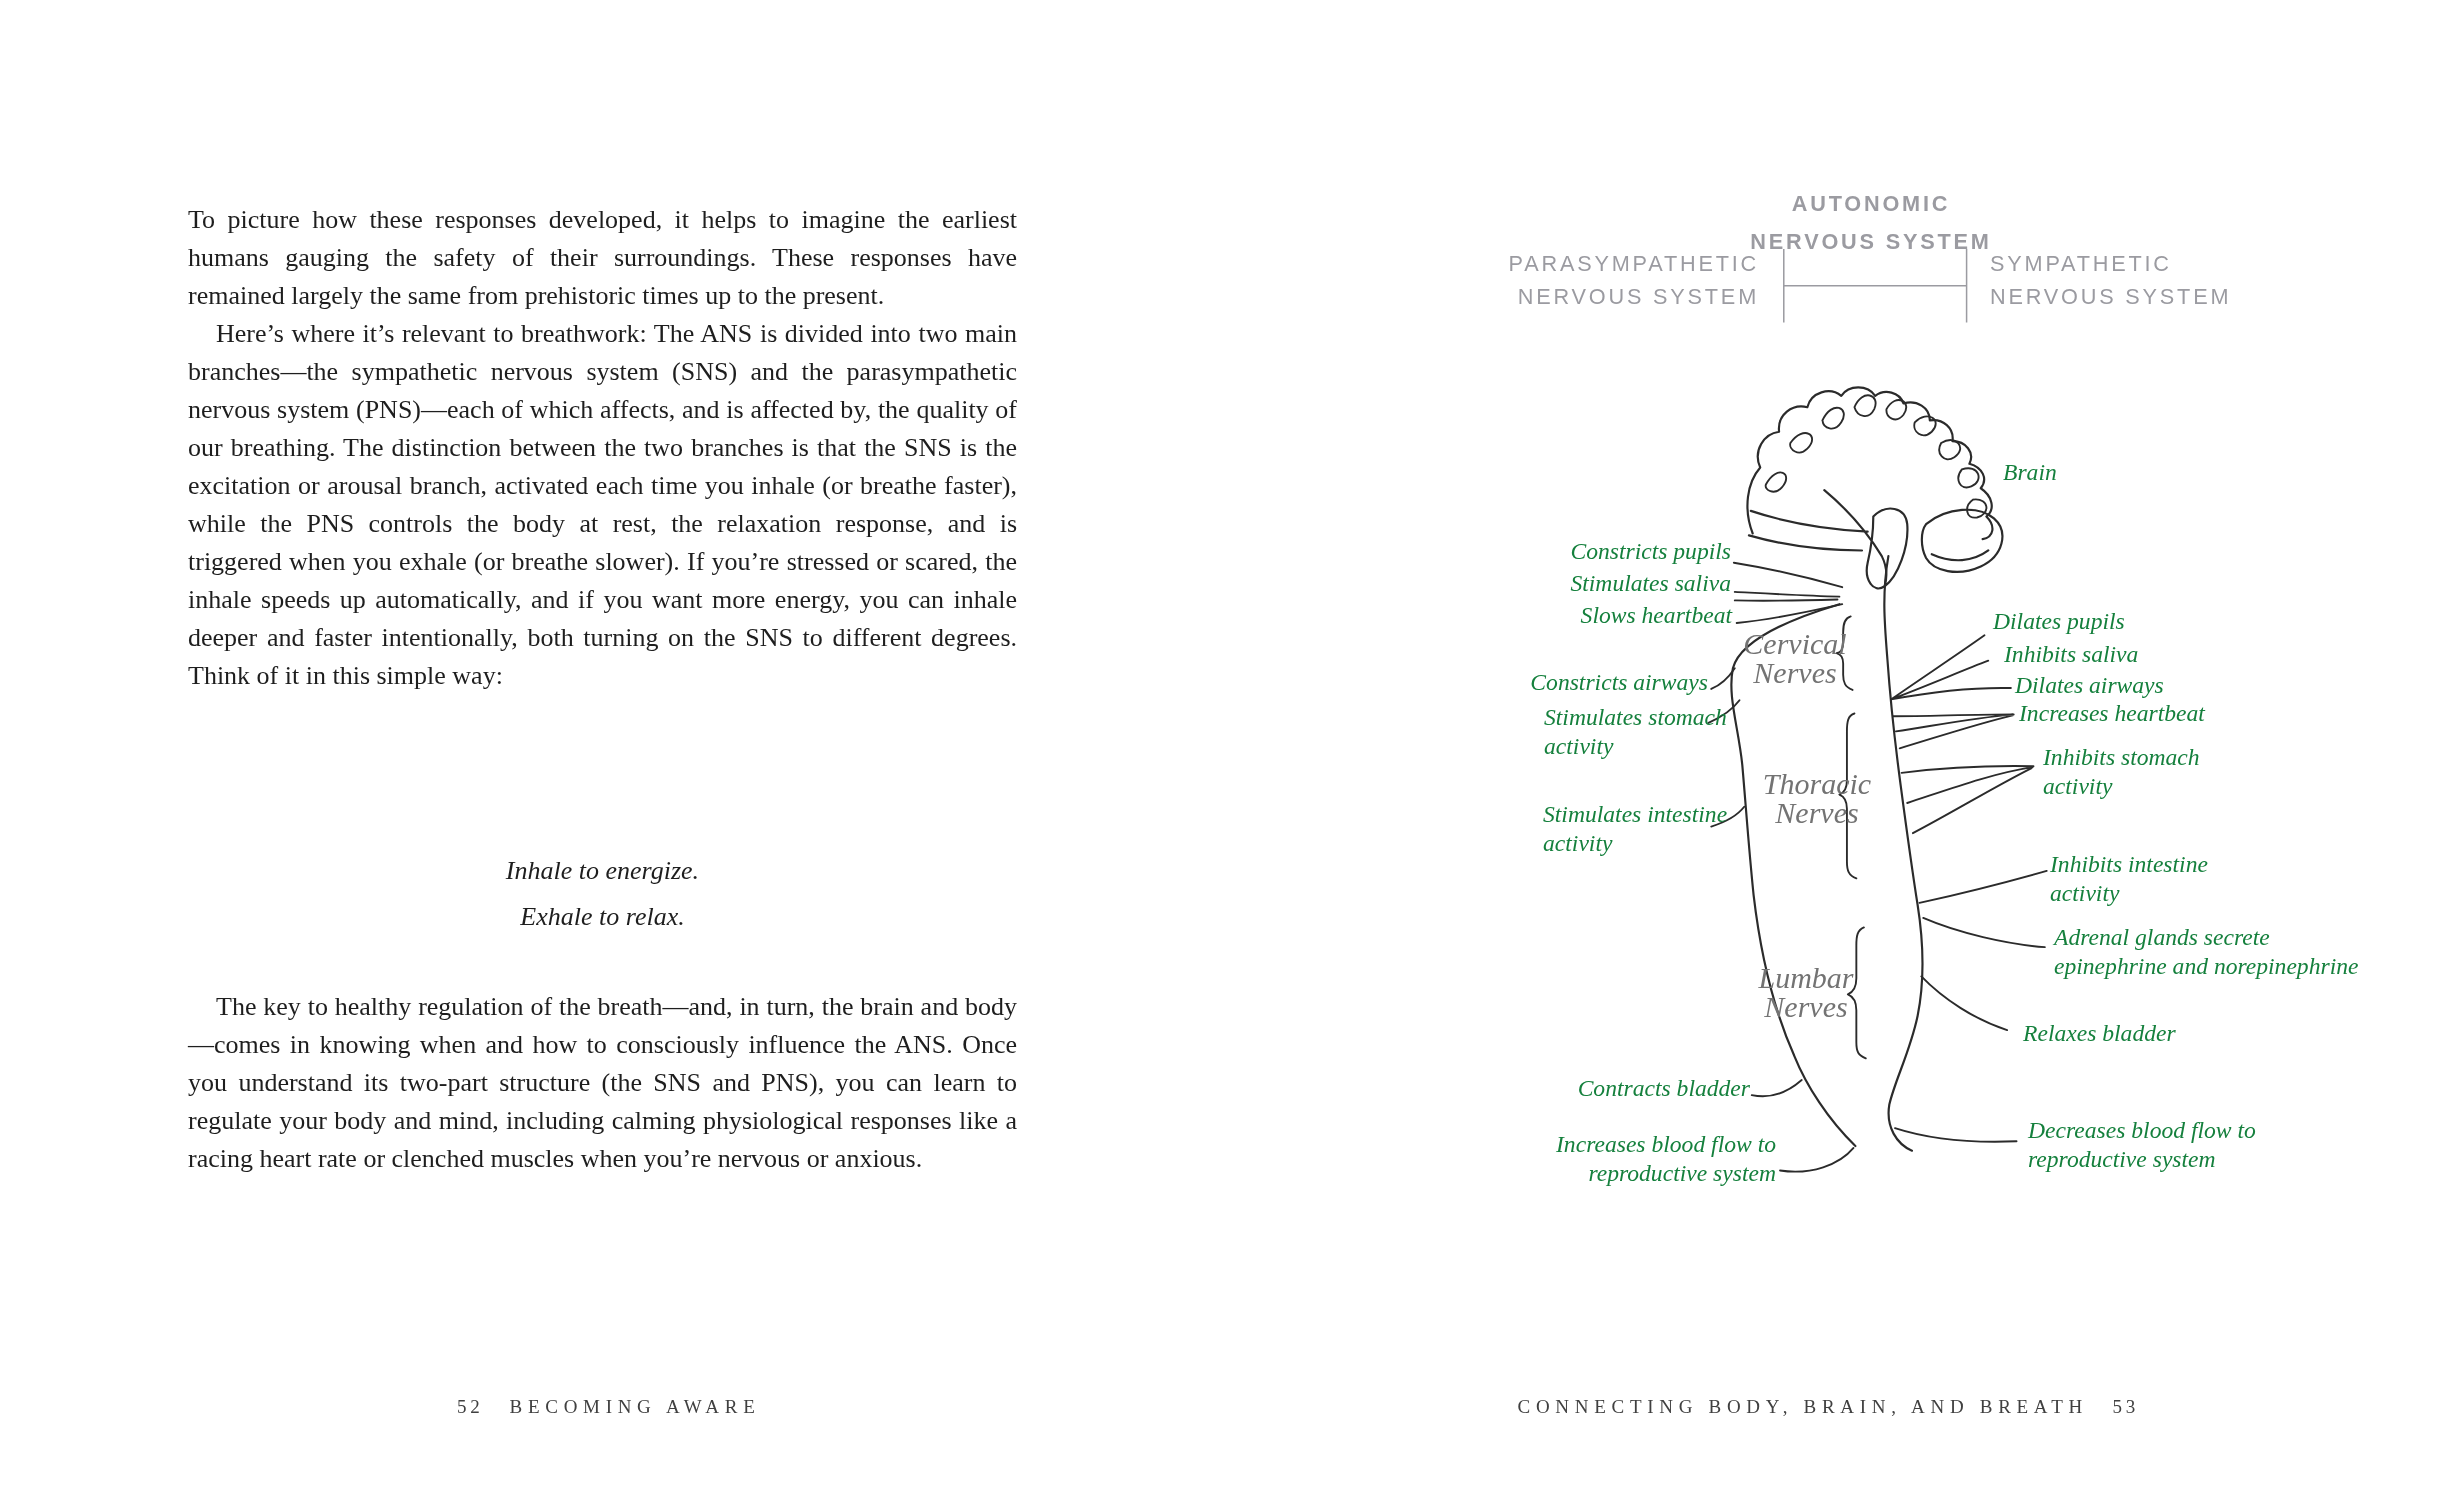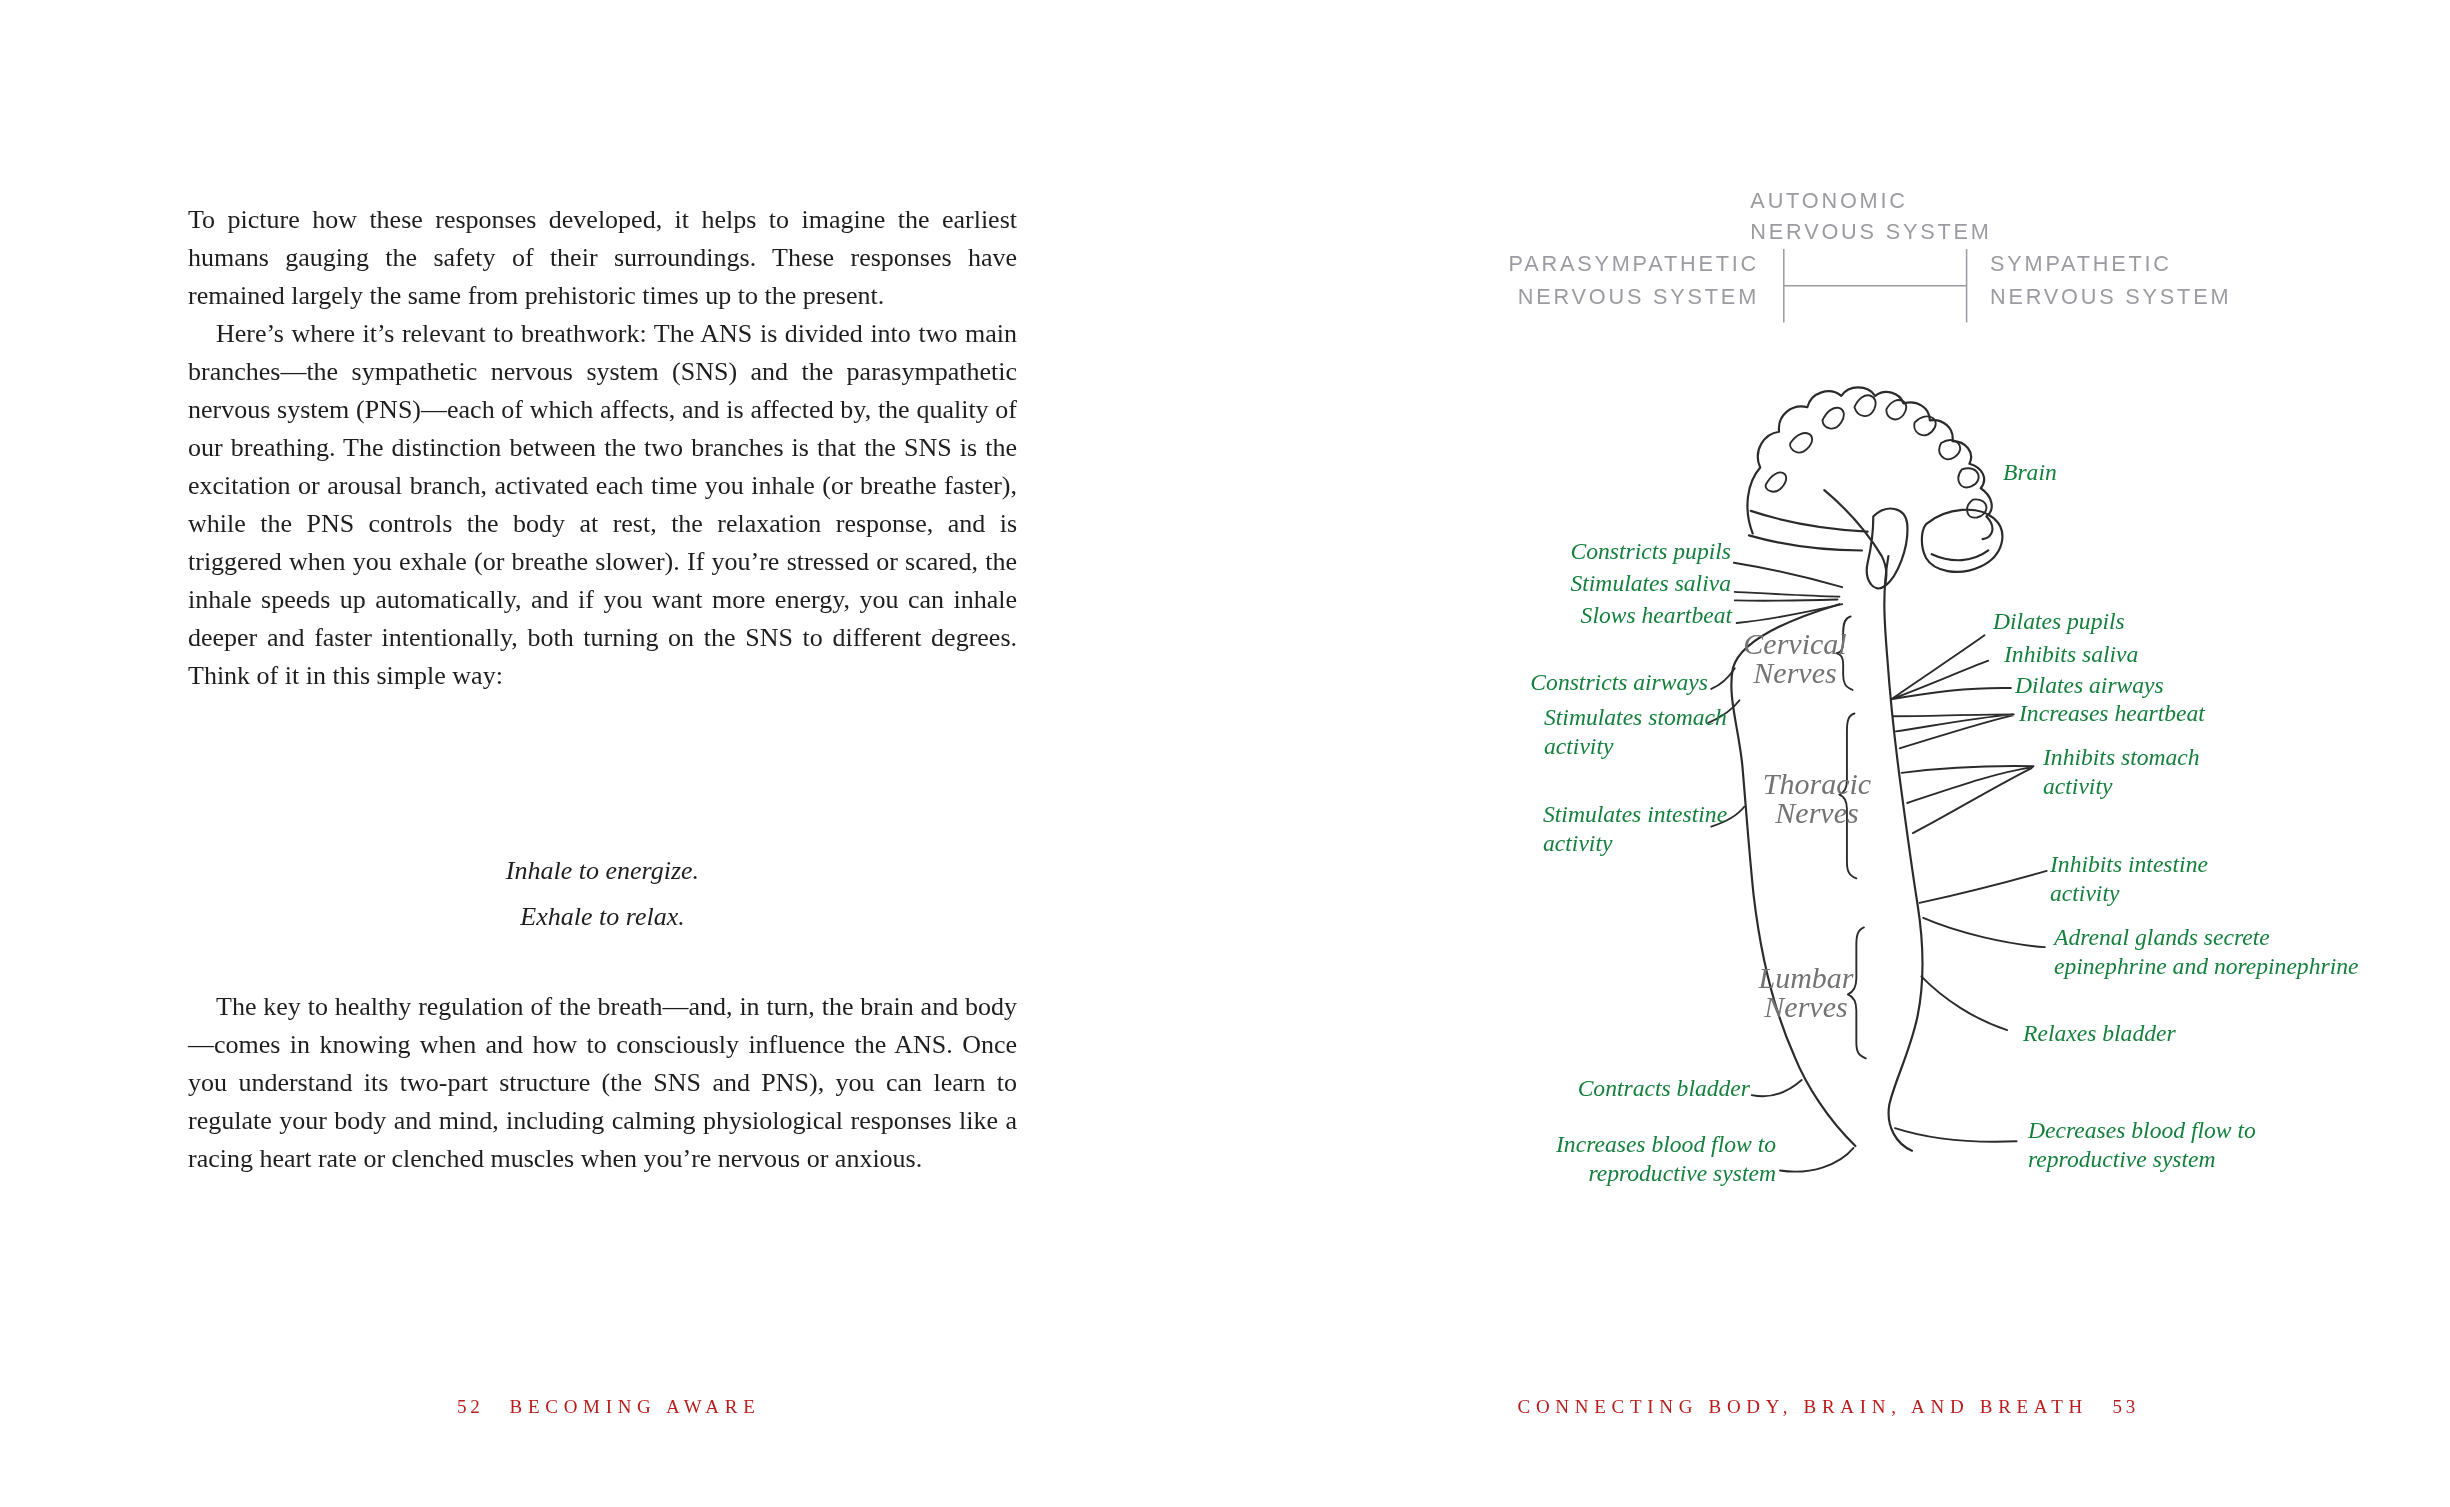--- a/index.html
+++ b/index.html
@@ -12,32 +12,32 @@
   
   .text-block{position:absolute;left:188px;top:201px;width:829px;
               font-size:26px;line-height:38px;color:#1e1e1e;text-align:justify;}
   .text-block p{margin:0;}
   .text-block p.indent{text-indent:28px;}
   .quote{margin-top:153px;margin-bottom:48px;text-align:center;
          font-style:italic;font-size:26px;line-height:46px;color:#1e1e1e;}
 
   
   .footer{position:absolute;top:1396px;font-size:19px;letter-spacing:5.7px;
-          color:#b91c1c;font-family:"Liberation Serif", serif;white-space:nowrap;}
+          color:#404040;font-family:"Liberation Serif", serif;white-space:nowrap;}
   .footer-left{left:457px;}
   .footer-right{right:311px;}
   .footer .pgnum{letter-spacing:3.8px;}
   .footer-left .head{margin-left:26px;}
   .footer-right .pgnum{margin-left:24.5px;}
 
   
   .hdr{position:absolute;font-family:"Liberation Sans", sans-serif;
        font-size:21.7px;line-height:33px;letter-spacing:2.8px;color:#9b9ba1;
        white-space:pre-line;}
-  .hdr-title{left:646px;top:185px;transform:translateX(-50%);text-align:left;line-height:31px;}
+  .hdr-title{left:646px;top:185px;transform:translateX(-50%);text-align:center;line-height:38px;font-weight:bold;}
   .hdr-left{right:691px;top:247px;text-align:right;}
   .hdr-right{left:765px;top:247px;text-align:left;}
 
   
   .dlabel{position:absolute;font-style:italic;font-size:23.6px;line-height:29px;
           color:#15803d;white-space:pre-line;}
   .dlabel.r{text-align:right;}
   .ng{position:absolute;font-style:italic;font-size:30px;line-height:29px;
       color:#737373;text-align:center;transform:translateX(-50%);white-space:pre-line;}
 

